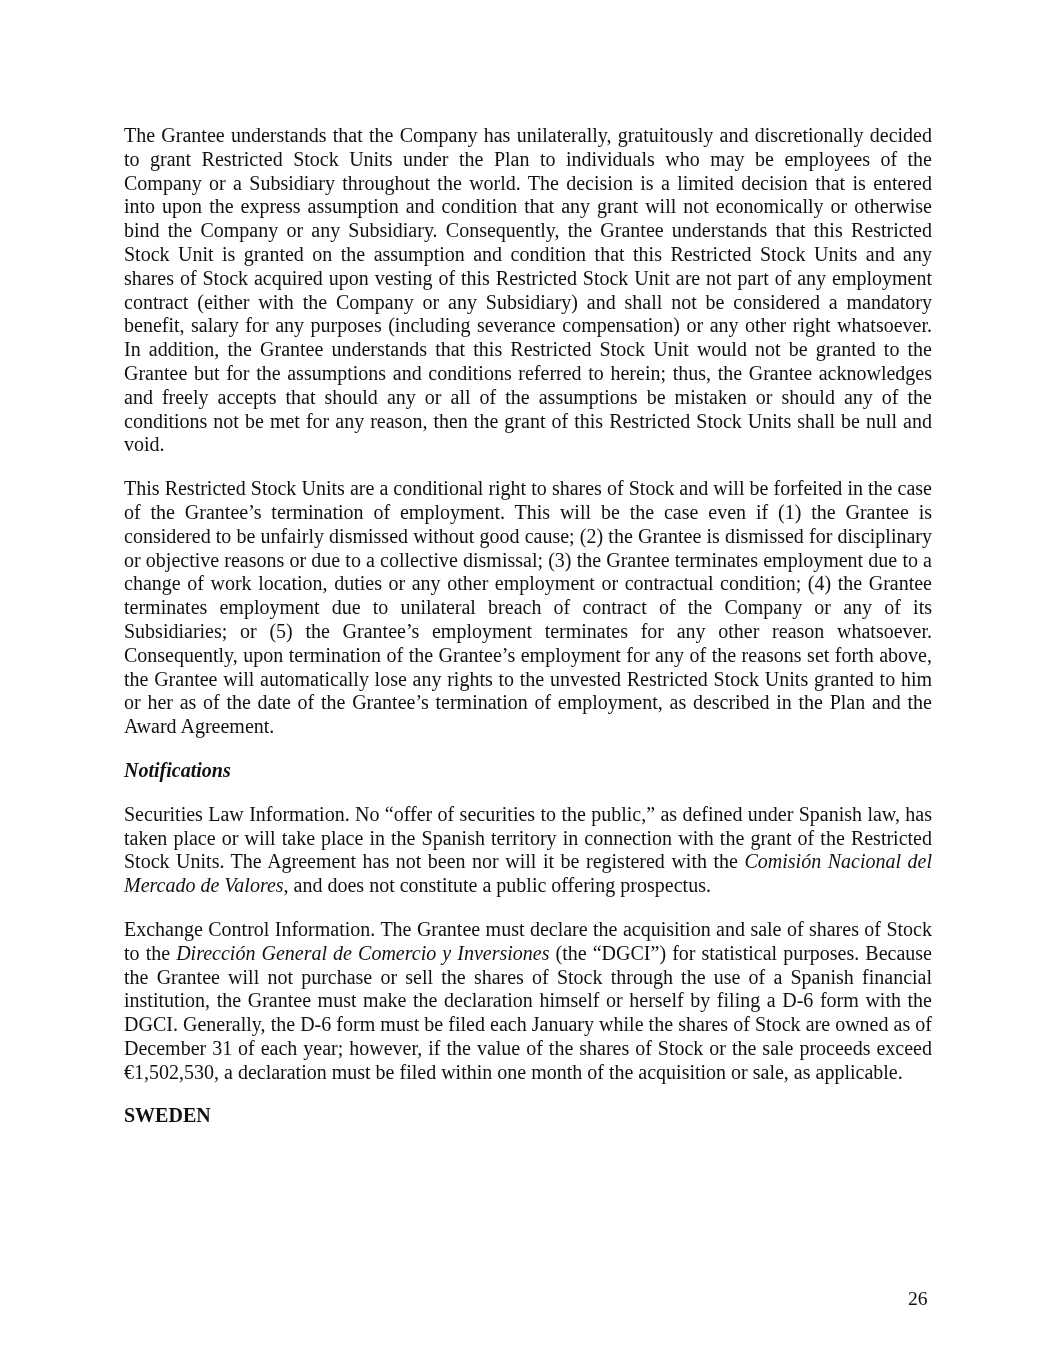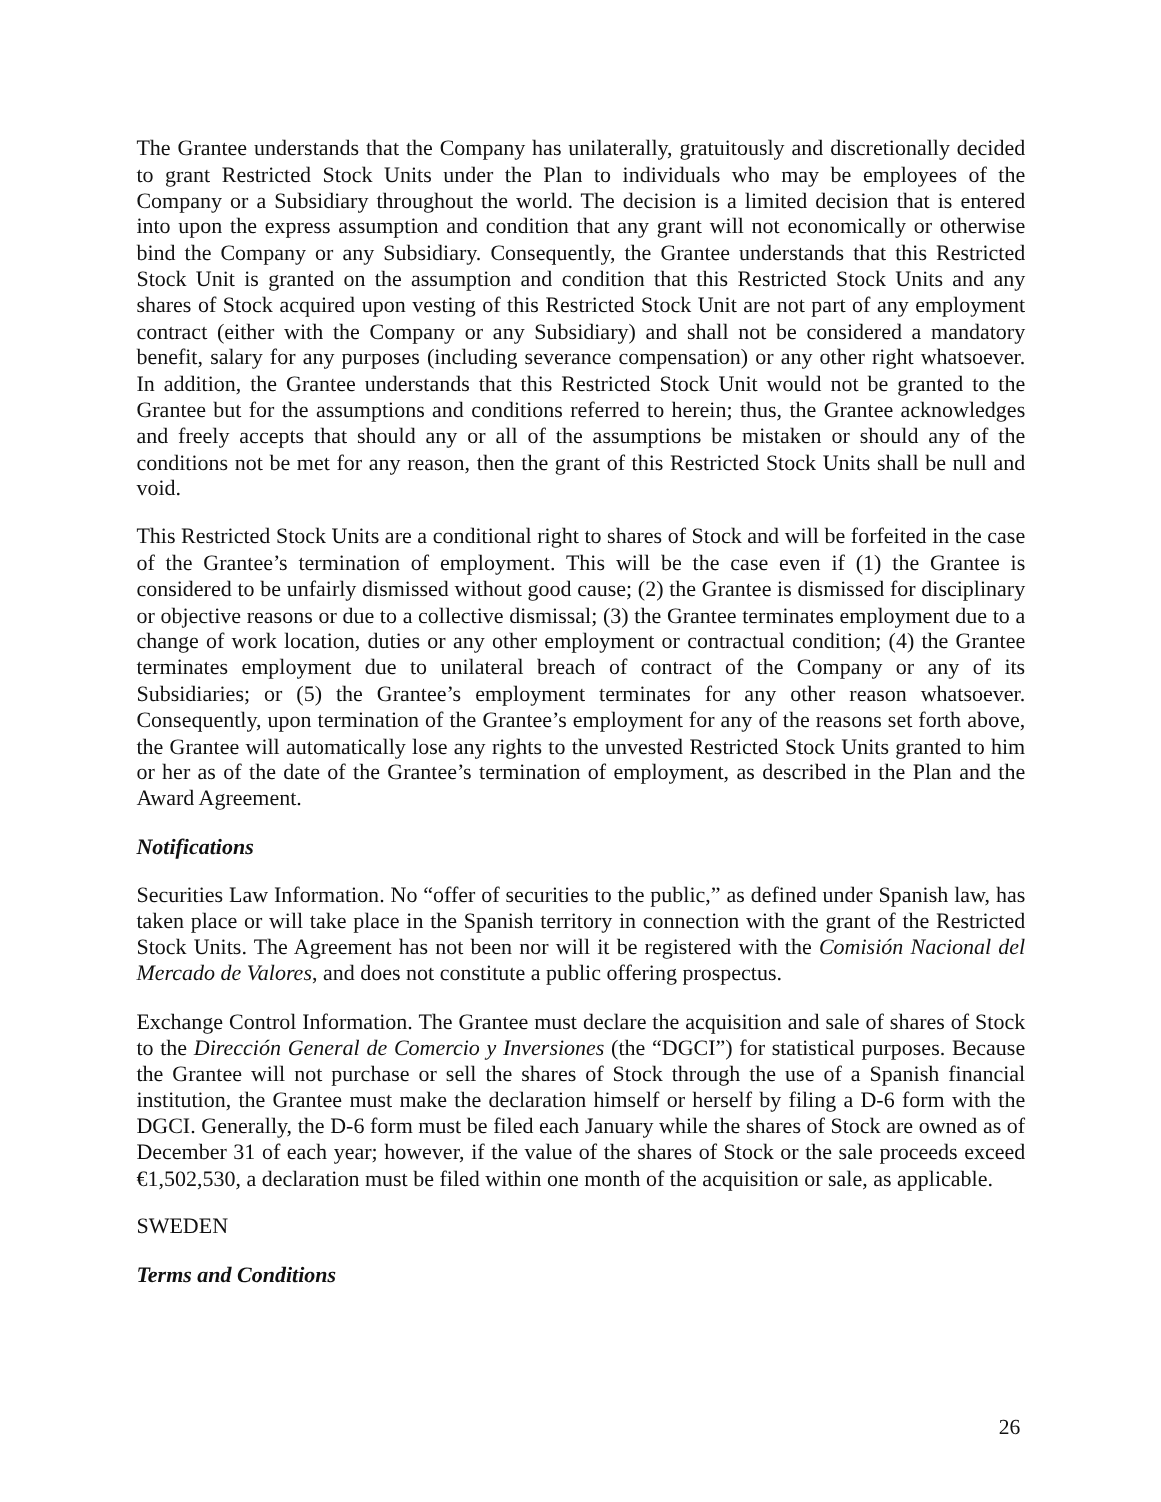--- a/index.html
+++ b/index.html
@@ -27,21 +27,21 @@
       margin: 0 0 20px 0;
       text-align: justify;
       text-align-last: left;
     }
     .heading-italic {
       font-style: italic;
       font-weight: bold;
       margin: 17px 0 20px 0;
     }
     .heading-bold {
-      font-weight: normal;
+      font-weight: bold;
       margin: 16px 0 20px 0;
     }
     .ul {
       text-decoration-thickness: 1px;
       text-underline-offset: 2px;
     }
     .it { font-style: italic; }
     .page-number {
       position: absolute;
       left: 908px;
@@ -61,17 +61,16 @@
   <p class="para">This Restricted Stock Units are a conditional right to shares of Stock and will be forfeited in the case of the Grantee’s termination of employment.  This will be the case even if (1) the Grantee is considered to be unfairly dismissed without good cause; (2) the Grantee is dismissed for disciplinary or objective reasons or due to a collective dismissal; (3) the Grantee terminates employment due to a change of work location, duties or any other employment or contractual condition; (4) the Grantee terminates employment due to unilateral breach of contract of the Company or any of its Subsidiaries; or (5) the Grantee’s employment terminates for any other reason whatsoever.  Consequently, upon termination of the Grantee’s employment for any of the reasons set forth above, the Grantee will automatically lose any rights to the unvested Restricted Stock Units granted to him or her as of the date of the Grantee’s termination of employment, as described in the Plan and the Award Agreement.</p>
 
   <p class="heading-italic">Notifications</p>
 
   <p class="para"><span class="ul">Securities Law Information</span><span>.  No “offer of securities to the public,” as defined under Spanish law, has taken place or will take place in the Spanish territory in connection with the grant of the Restricted Stock Units.  The Agreement has not been nor will it be registered with the </span><span class="it">Comisión Nacional del Mercado de Valores</span><span>, and does not constitute a public offering prospectus.</span></p>
 
   <p class="para"><span class="ul">Exchange Control Information</span><span>.  The Grantee must declare the acquisition and sale of shares of Stock to the </span><span class="it">Dirección General de Comercio y Inversiones</span><span> (the “DGCI”) for statistical purposes.  Because the Grantee will not purchase or sell the shares of Stock through the use of a Spanish financial institution, the Grantee must make the declaration himself or herself by filing a D-6 form with the DGCI.  Generally, the D-6 form must be filed each January while the shares of Stock are owned as of December 31 of each year; however, if the value of the shares of Stock or the sale proceeds exceed €1,502,530, a declaration must be filed within one month of the acquisition or sale, as applicable.</span></p>
 
   <p class="heading-bold">SWEDEN</p>
 
-  <p class="heading-italic">Terms and Conditions</p>
 
 </div>
 
 <div class="page-number">26</div>
 
 </body></html>

